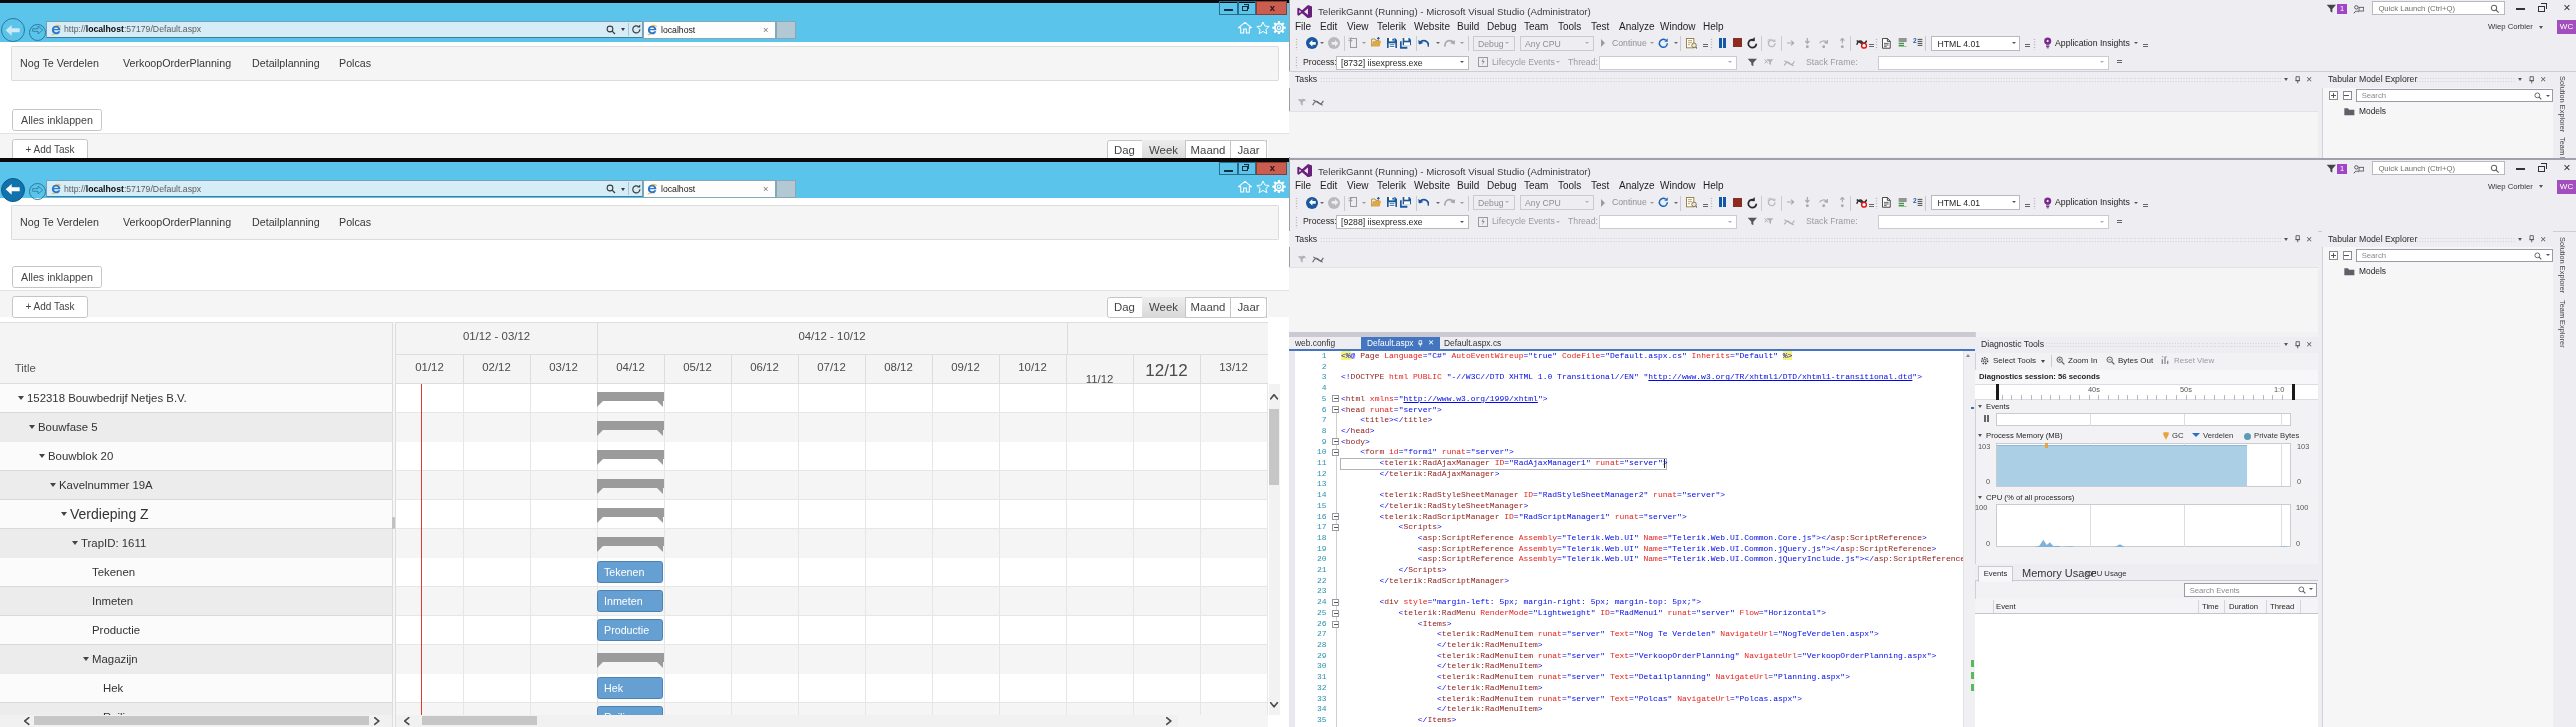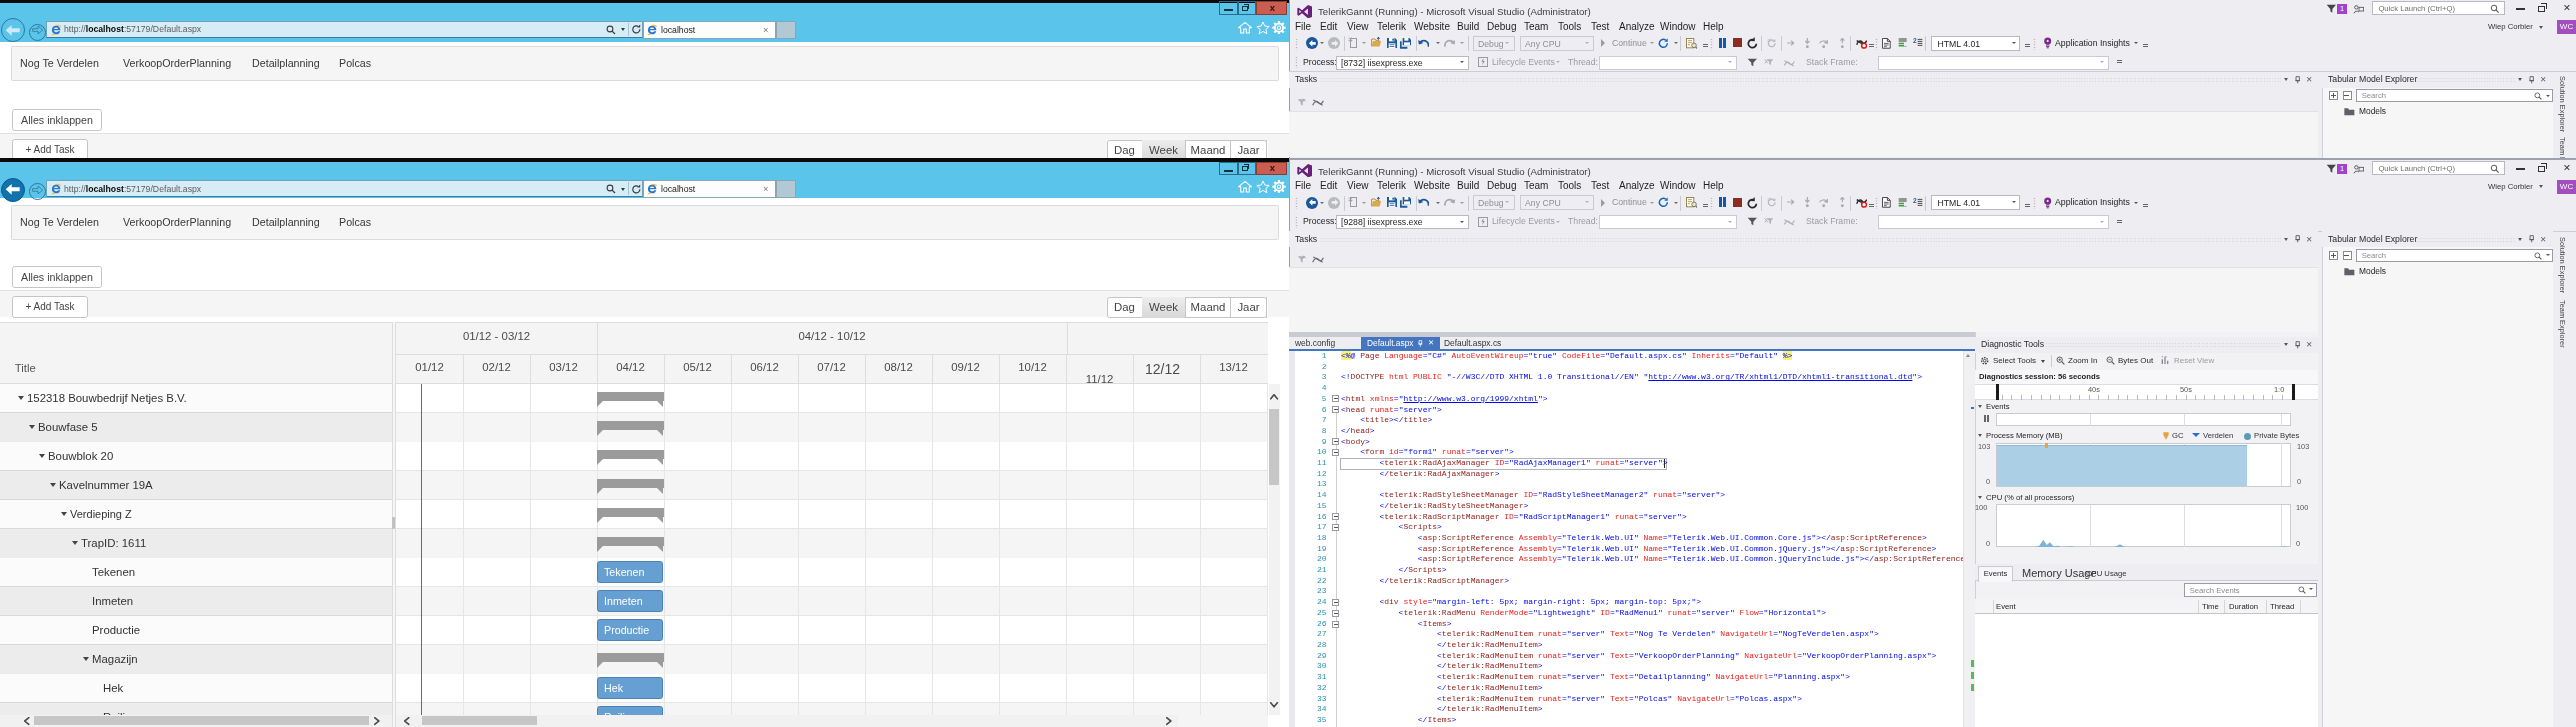--- a/index.html
+++ b/index.html
@@ -181,39 +181,39 @@
 <div class="a" style="left:798px;top:361px;font-size:11.4px;color:#4c4c4c;width:67px;text-align:center;">07/12</div>
 <div class="a" style="left:865px;top:354px;width:0.7px;height:31px;background:#ddd;"></div>
 <div class="a" style="left:865px;top:361px;font-size:11.4px;color:#4c4c4c;width:67px;text-align:center;">08/12</div>
 <div class="a" style="left:932px;top:354px;width:0.7px;height:31px;background:#ddd;"></div>
 <div class="a" style="left:932px;top:361px;font-size:11.4px;color:#4c4c4c;width:67px;text-align:center;">09/12</div>
 <div class="a" style="left:999px;top:354px;width:0.7px;height:31px;background:#ddd;"></div>
 <div class="a" style="left:999px;top:361px;font-size:11.4px;color:#4c4c4c;width:67px;text-align:center;">10/12</div>
 <div class="a" style="left:1066px;top:354px;width:0.7px;height:31px;background:#ddd;"></div>
 <div class="a" style="left:1066px;top:361px;font-size:11.4px;color:#4c4c4c;width:67px;text-align:center;margin-top:12px;">11/12</div>
 <div class="a" style="left:1133px;top:354px;width:0.7px;height:31px;background:#ddd;"></div>
-<div class="a" style="left:1133px;top:361px;font-size:14px;color:#4c4c4c;width:67px;margin-left:12px;">12/12</div>
+<div class="a" style="left:1133px;top:361px;font-size:17px;color:#4c4c4c;width:67px;text-align:center;">12/12</div>
 <div class="a" style="left:1200px;top:354px;width:0.7px;height:31px;background:#ddd;"></div>
 <div class="a" style="left:1200px;top:361px;font-size:11.4px;color:#4c4c4c;width:67px;text-align:center;">13/12</div>
 <div class="a" style="left:0;top:384px;width:1280px;height:331px;overflow:hidden;">
 <div class="a" style="left:0;top:0px;width:392px;height:29px;background:#fbfbfb;border-bottom:0.7px solid #d9d9d9;"></div>
 <div class="a" style="left:18px;top:12px;width:0;height:0;border-left:3.4px solid transparent;border-right:3.4px solid transparent;border-top:4px solid #444;"></div>
 <div class="a" style="left:27px;top:0px;font-size:11.4px;color:#333;height:29px;line-height:29px;">152318 Bouwbedrijf Netjes B.V.</div>
 <div class="a" style="left:0;top:29px;width:392px;height:29.5px;background:#ececec;border-bottom:0.7px solid #d9d9d9;"></div>
 <div class="a" style="left:29px;top:41px;width:0;height:0;border-left:3.4px solid transparent;border-right:3.4px solid transparent;border-top:4px solid #444;"></div>
 <div class="a" style="left:38px;top:29px;font-size:11.4px;color:#333;height:29px;line-height:29px;">Bouwfase 5</div>
 <div class="a" style="left:0;top:58px;width:392px;height:29px;background:#fbfbfb;border-bottom:0.7px solid #d9d9d9;"></div>
 <div class="a" style="left:39px;top:70px;width:0;height:0;border-left:3.4px solid transparent;border-right:3.4px solid transparent;border-top:4px solid #444;"></div>
 <div class="a" style="left:48px;top:58px;font-size:11.4px;color:#333;height:29px;line-height:29px;">Bouwblok 20</div>
 <div class="a" style="left:0;top:87px;width:392px;height:29px;background:#ececec;border-bottom:0.7px solid #d9d9d9;"></div>
 <div class="a" style="left:50px;top:99px;width:0;height:0;border-left:3.4px solid transparent;border-right:3.4px solid transparent;border-top:4px solid #444;"></div>
 <div class="a" style="left:59px;top:87px;font-size:11.4px;color:#333;height:29px;line-height:29px;">Kavelnummer 19A</div>
 <div class="a" style="left:0;top:116px;width:392px;height:29px;background:#fbfbfb;border-bottom:0.7px solid #d9d9d9;"></div>
 <div class="a" style="left:61px;top:128px;width:0;height:0;border-left:3.4px solid transparent;border-right:3.4px solid transparent;border-top:4px solid #444;"></div>
-<div class="a" style="left:70px;top:116px;font-size:11px;color:#333;height:29px;line-height:29px;">Verdieping Z</div>
+<div class="a" style="left:70px;top:116px;font-size:14px;color:#333;height:29px;line-height:29px;">Verdieping Z</div>
 <div class="a" style="left:0;top:145px;width:392px;height:29.5px;background:#ececec;border-bottom:0.7px solid #d9d9d9;"></div>
 <div class="a" style="left:72px;top:157px;width:0;height:0;border-left:3.4px solid transparent;border-right:3.4px solid transparent;border-top:4px solid #444;"></div>
 <div class="a" style="left:81px;top:145px;font-size:11.4px;color:#333;height:29px;line-height:29px;">TrapID: 1611</div>
 <div class="a" style="left:0;top:174px;width:392px;height:29px;background:#fbfbfb;border-bottom:0.7px solid #d9d9d9;"></div>
 <div class="a" style="left:92px;top:174px;font-size:11.4px;color:#333;height:29px;line-height:29px;">Tekenen</div>
 <div class="a" style="left:0;top:203px;width:392px;height:29px;background:#ececec;border-bottom:0.7px solid #d9d9d9;"></div>
 <div class="a" style="left:92px;top:203px;font-size:11.4px;color:#333;height:29px;line-height:29px;">Inmeten</div>
 <div class="a" style="left:0;top:232px;width:392px;height:29px;background:#fbfbfb;border-bottom:0.7px solid #d9d9d9;"></div>
 <div class="a" style="left:92px;top:232px;font-size:11.4px;color:#333;height:29px;line-height:29px;">Productie</div>
 <div class="a" style="left:0;top:261px;width:392px;height:29.5px;background:#ececec;border-bottom:0.7px solid #d9d9d9;"></div>

